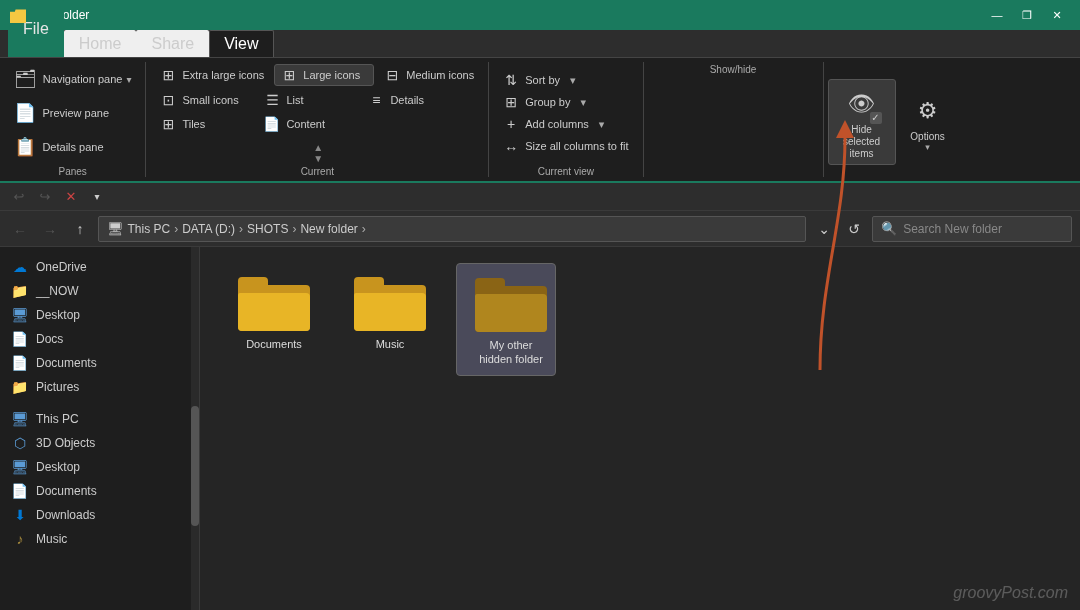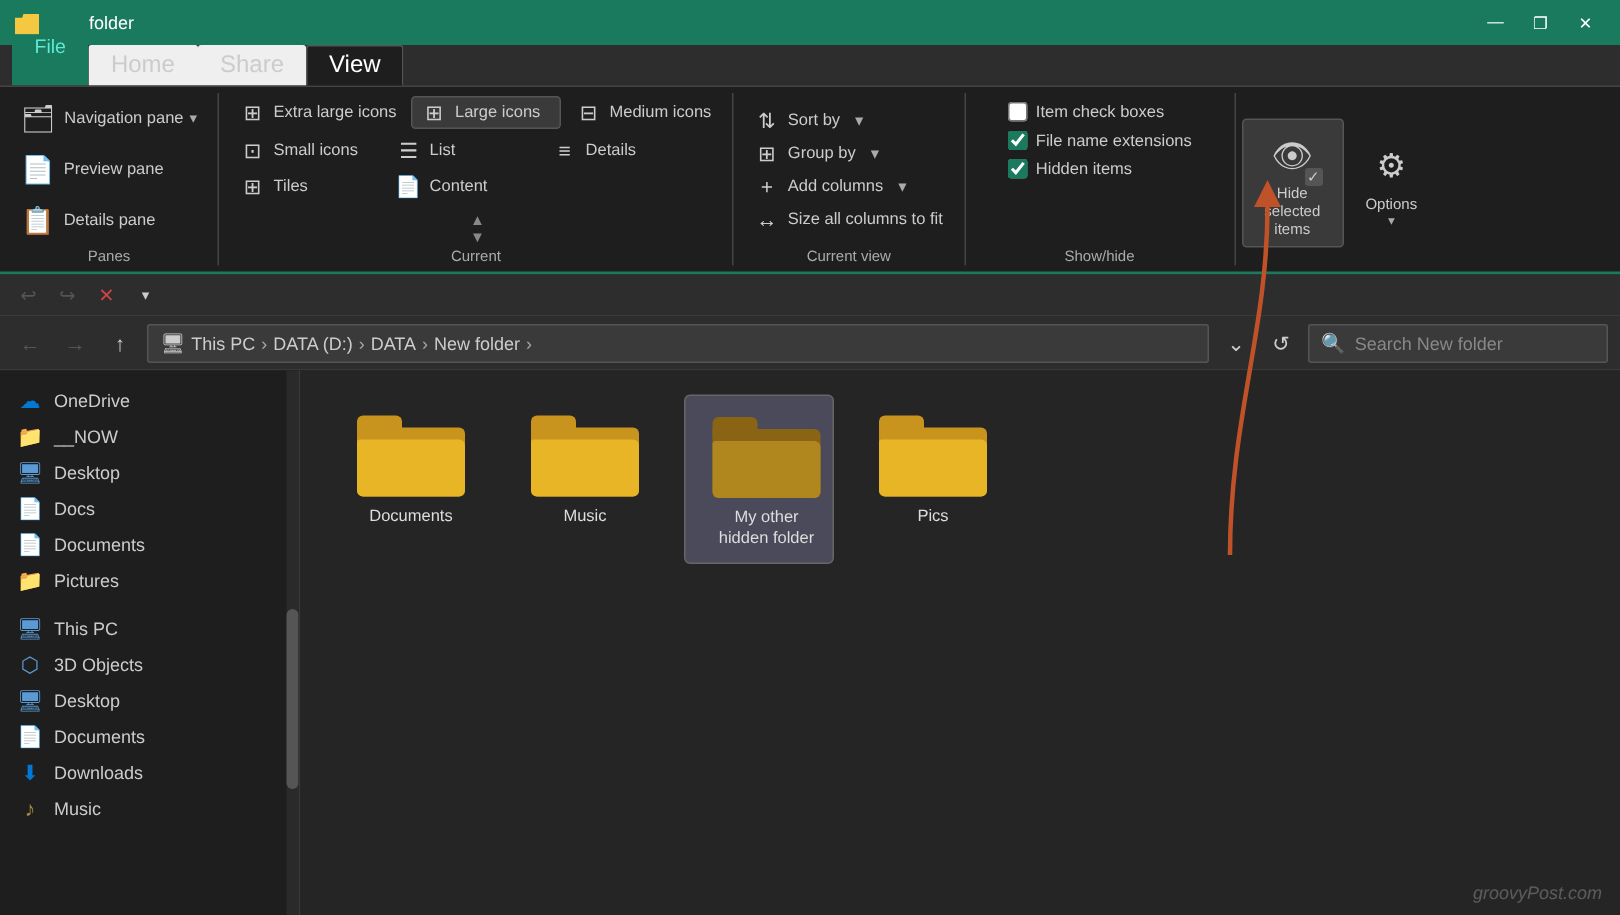--- a/index.html
+++ b/index.html
@@ -67,23 +67,23 @@
       border-bottom: none;
       border-radius: 2px 2px 0 0;
     }
     .ribbon-tab.active {
       background: #1e1e1e;
       color: #fff;
       border-color: #555;
     }
     .file-tab {
       background: #1a7a5e;
-      color: #5eead4;
+      color: #e5e5e5;
       padding: 19px 14px;
-      font-size: 13px;
+      font-size: 16px;
       cursor: pointer;
       border-radius: 2px 2px 0 0;
       border: 1px solid transparent;
       border-bottom: none;
     }
 
     
     #ribbon {
       background: #1e1e1e;
       border-bottom: 2px solid #1a7a5e;
@@ -371,21 +371,21 @@
       position: absolute;
       pointer-events: none;
       z-index: 100;
     }
 
     
     #watermark {
       position: absolute;
       bottom: 8px;
       right: 12px;
-      font-size: 12px;
+      font-size: 16px;
       color: rgba(255,255,255,0.25);
       font-style: italic;
       z-index: 50;
       text-align: right;
     }
 
     
     .layout-expand {
       display: flex;
       align-items: center;
@@ -521,34 +521,20 @@
       </div>
       <div class="ribbon-btn ribbon-btn-small">
         <span class="ribbon-btn-icon">↔</span>
         <span>Size all columns to fit</span>
       </div>
     </div>
     <div class="ribbon-group-label">Current view</div>
   </div>
 
   <div class="ribbon-group" style="justify-content:space-between; min-width:180px;">
-    <div class="ribbon-group-content" style="flex-direction:column; gap:2px; padding:4px 0;">
-      <label class="checkbox-row">
-        <input type="checkbox" style="">
-        <span>Item check boxes</span>
-      </label>
-      <label class="checkbox-row">
-        <input type="checkbox" checked="" style="">
-        <span>File name extensions</span>
-      </label>
-      <label class="checkbox-row">
-        <input type="checkbox" checked="" style="">
-        <span>Hidden items</span>
-      </label>
-    </div>
     <div class="ribbon-group-label">Show/hide</div>
   </div>
 
   <div style="display:flex; flex-direction:column; justify-content:space-between; padding:4px 4px 0;">
     <div style="display:flex; gap:4px; flex:1; align-items:center;">
       <button class="ribbon-big-btn hide-selected-active">
         <div class="ribbon-big-btn-icon">
           <span style="font-size:22px;">👁</span>
           <span style="position:absolute; bottom:0; right:0; font-size:10px; background:#555; border-radius:2px; width:12px; height:12px; display:flex; align-items:center; justify-content:center;">✓</span>
         </div>
@@ -576,21 +562,21 @@
 <div id="address-bar">
   <button class="nav-btn disabled">←</button>
   <button class="nav-btn disabled">→</button>
   <button class="nav-btn">↑</button>
   <div id="address-path">
     <span style="font-size:13px; margin-right:4px;">🖥</span>
     <span>This PC</span>
     <span class="path-sep">›</span>
     <span>DATA (D:)</span>
     <span class="path-sep">›</span>
-    <span>DATA</span>
+    <span>SHOTS</span>
     <span class="path-sep">›</span>
     <span>New folder</span>
     <span class="path-sep">›</span>
   </div>
   <button class="nav-btn">⌄</button>
   <button class="nav-btn">↺</button>
   <div id="search-box">
     <span style="font-size:13px; color:#888;">🔍</span>
     <span style="font-size:12px; color:#888;">Search New folder</span>
   </div>
@@ -685,30 +671,20 @@
       <div class="folder-icon-wrap">
         <div class="folder-shape folder-hidden">
           <div class="folder-tab"></div>
           <div class="folder-back"></div>
           <div class="folder-front"></div>
         </div>
       </div>
       <div class="folder-label">My other hidden folder</div>
     </div>
 
-    <div class="folder-item">
-      <div class="folder-icon-wrap">
-        <div class="folder-shape">
-          <div class="folder-tab"></div>
-          <div class="folder-back"></div>
-          <div class="folder-front"></div>
-        </div>
-      </div>
-      <div class="folder-label">Pics</div>
-    </div>
   </div>
 </div>
 
 <svg class="arrow-overlay" style="left:0; top:0; width:1080px; height:610px;" viewBox="0 0 1080 610">
   <defs>
     <marker id="arrowhead" markerWidth="8" markerHeight="8" refX="0" refY="3" orient="auto">
       <polygon points="0 0, 6 3, 0 6" fill="#c0522a"></polygon>
     </marker>
   </defs>
 

